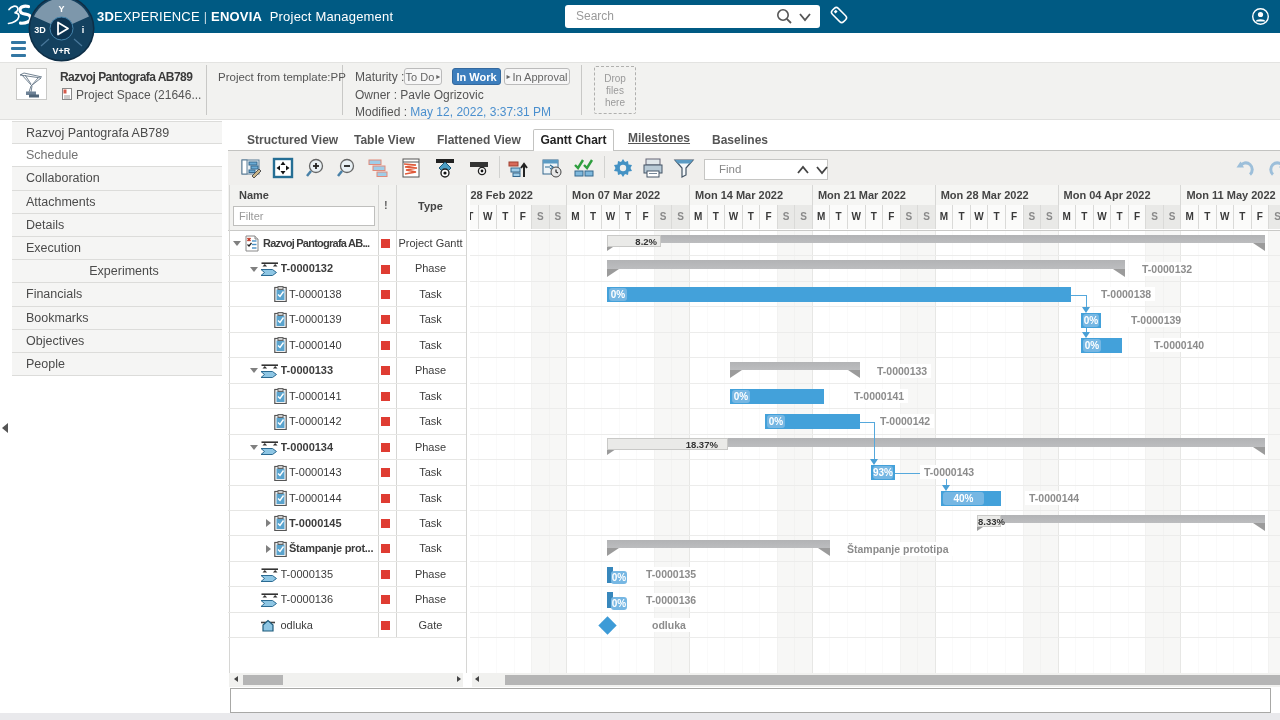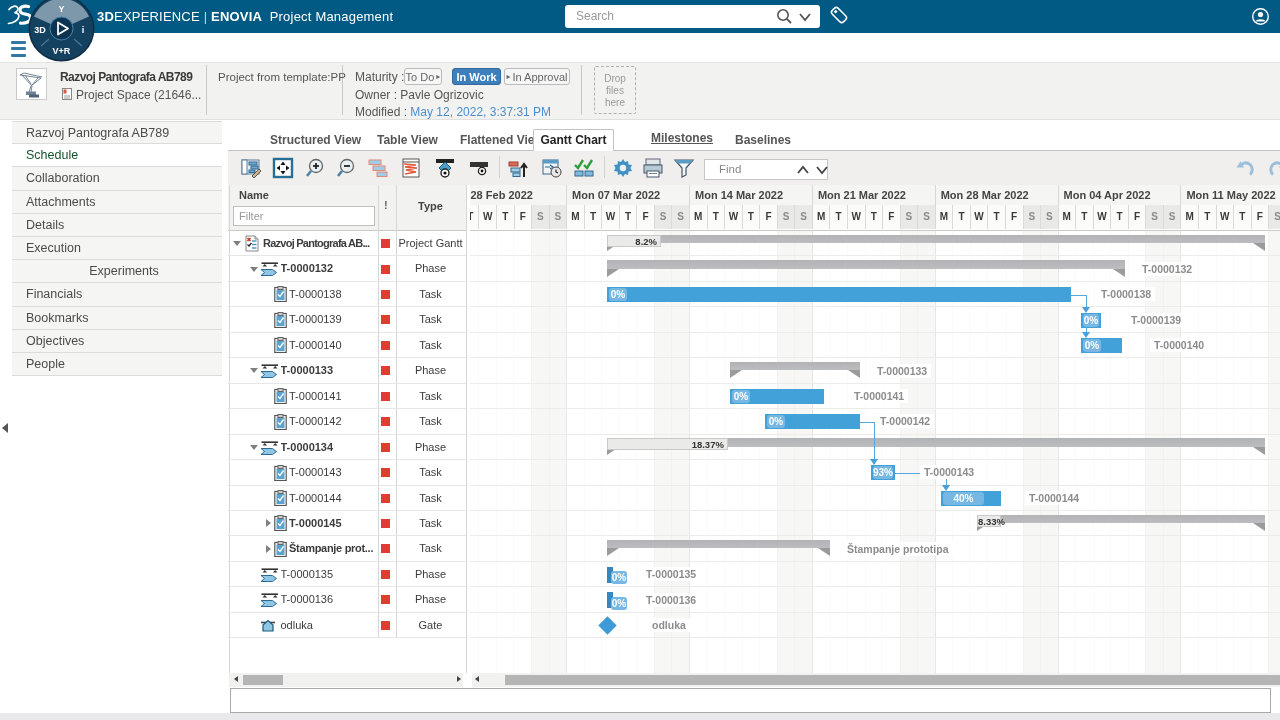--- a/index.html
+++ b/index.html
@@ -5,21 +5,21 @@
 html,body{width:1280px;height:720px;overflow:hidden;font-family:"Liberation Sans",sans-serif;background:#fff;}
 .abs{position:absolute;}
 #topbar{left:0;top:0;width:1280px;height:33px;background:#005a83;}
 .tb-txt{top:9px;color:#fff;font-size:13px;letter-spacing:.2px;}
 #hamb div{height:3px;background:#3377a3;margin-bottom:3.4px;border-radius:1px;}
 #header{left:0;top:62px;width:1280px;height:58px;background:#f2f2f0;border-top:1px solid #e3e3e1;border-bottom:1px solid #e0e0de;}
 .hdiv{top:65px;height:50px;width:1px;background:#c8c8c6;}
 .mbtn{height:17px;font-size:11px;color:#666;background:#f6f6f6;border:1px solid #bbb;border-radius:3px;display:inline-flex;align-items:center;padding:0 8px;}
 .snav{left:12px;width:210px;height:23.2px;background:#f5f5f4;border-bottom:1px solid #dcdcda;font-size:12.5px;color:#4b4b4b;line-height:22px;padding-left:14px;}
 #tabs{left:228px;top:129px;width:1052px;height:22px;border-bottom:1px solid #c3c3c1;}
-.tab{top:4px;font-size:12px;font-weight:bold;color:#555;margin-left:23px;}
+.tab{top:4px;font-size:12px;font-weight:bold;color:#555;}
 #acttab{top:0;height:22px;background:#fff;border:1px solid #c3c3c1;border-bottom:none;border-radius:2px 2px 0 0;text-align:center;font-size:12px;font-weight:bold;color:#222;line-height:21px;}
 #toolbar{left:228px;top:151px;width:1052px;height:34px;background:#f0efed;}
 .tsep{top:156px;width:1px;height:22px;background:#d2d2d0;}
 #find{left:704px;top:159px;width:124px;height:21px;background:#fff;border:1px solid #c6c6c4;font-size:11.5px;color:#888;}
 .gh{background:#f2f2f0;}
 .colline{top:185px;height:453px;width:1px;background:#d6d6d4;}
 .rowtxt{font-size:11px;color:#3c3c3c;line-height:25.45px;white-space:nowrap;}
 .redsq{width:9px;height:9px;background:#df3c32;}
 .typetxt{font-size:11px;color:#3c3c3c;text-align:center;width:69px;line-height:25.45px;}
 .arrow-v{width:0;height:0;border-left:4px solid transparent;border-right:4px solid transparent;border-top:5px solid #808080;}
@@ -105,21 +105,21 @@
 <div class="abs hdiv" style="left:581px;"></div>
 <div class="abs" style="left:218px;top:71px;font-size:11.5px;color:#555;">Project from template:PP</div>
 <div class="abs" style="left:355px;top:70px;font-size:12px;color:#555;">Maturity :</div>
 <div class="abs mbtn" style="left:404px;top:68px;width:38px;justify-content:center;padding:0;">To Do <span style="font-size:8px;margin-left:2px;">▸</span></div>
 <div class="abs" style="left:452px;top:68px;width:49px;height:17px;background:#3d7ebd;border:1px solid #34699e;border-radius:3px;color:#fff;font-size:11px;font-weight:bold;display:inline-flex;align-items:center;justify-content:center;">In Work</div>
 <div class="abs mbtn" style="left:504px;top:68px;width:66px;justify-content:center;padding:0;"><span style="font-size:8px;margin-right:2px;">▸</span> In Approval</div>
 <div class="abs" style="left:355px;top:88px;font-size:12px;color:#555;">Owner : Pavle Ogrizovic</div>
 <div class="abs" style="left:355px;top:105px;font-size:12px;color:#555;">Modified : <span style="color:#4a8fce;">May 12, 2022, 3:37:31 PM</span></div>
 <div class="abs" style="left:594px;top:66px;width:42px;height:48px;border:1px dashed #b0b0ae;border-radius:2px;color:#9a9a9a;font-size:10px;text-align:center;line-height:12px;padding-top:6px;">Drop<br>files<br>here</div>
 <div class="abs snav" style="top:121.0px;border-top:1px solid #dcdcda;">Razvoj Pantografa AB789</div>
-<div class="abs snav" style="top:144.2px;background:#fff;color:#14532d;">Schedule</div>
+<div class="abs snav" style="top:144.2px;background:#fff;color:#737373;">Schedule</div>
 <div class="abs snav" style="top:167.4px;">Collaboration</div>
 <div class="abs snav" style="top:190.6px;">Attachments</div>
 <div class="abs snav" style="top:213.8px;">Details</div>
 <div class="abs snav" style="top:237.0px;">Execution</div>
 <div class="abs snav" style="top:260.2px;text-align:center;">Experiments</div>
 <div class="abs snav" style="top:283.4px;">Financials</div>
 <div class="abs snav" style="top:306.6px;">Bookmarks</div>
 <div class="abs snav" style="top:329.8px;">Objectives</div>
 <div class="abs snav" style="top:353.0px;">People</div>
 <div class="abs" style="left:2px;top:423px;width:0;height:0;border-top:5px solid transparent;border-bottom:5px solid transparent;border-right:6px solid #555;"></div>
@@ -569,21 +569,21 @@
 <div class="abs blabel" style="left:403.0px;top:132.5px;">T-0000133</div>
 <div class="abs taskbar" style="left:260.0px;top:157.9px;width:94.0px;"></div>
 <div class="abs plabel" style="left:262.0px;top:158.9px;width:18.0px;">0%</div>
 <div class="abs blabel" style="left:380.0px;top:157.9px;">T-0000141</div>
 <div class="abs taskbar" style="left:295.0px;top:183.4px;width:95.0px;"></div>
 <div class="abs plabel" style="left:297.0px;top:184.4px;width:18.0px;">0%</div>
 <div class="abs blabel" style="left:406.0px;top:183.4px;">T-0000142</div>
 <div class="abs sumbar" style="left:137.0px;top:207.1px;width:658.0px;"></div>
 <div class="abs tri-l" style="left:137.0px;top:215.6px;"></div>
 <div class="abs tri-r" style="left:783.0px;top:215.6px;"></div>
-<div class="abs glabel" style="left:137.0px;top:207.1px;width:120.9px;padding-right:3px;">18.37%</div>
+<div class="abs glabel" style="left:137.0px;top:207.1px;width:120.9px;padding-right:9px;">18.37%</div>
 <div class="abs taskbar" style="left:401.0px;top:234.3px;width:24.0px;"></div>
 <div class="abs plabel" style="left:403.0px;top:235.3px;width:20.0px;">93%</div>
 <div class="abs blabel" style="left:450.0px;top:234.3px;">T-0000143</div>
 <div class="abs taskbar" style="left:471.0px;top:259.7px;width:60.0px;"></div>
 <div class="abs plabel" style="left:473.0px;top:260.7px;width:41px;">40%</div>
 <div class="abs blabel" style="left:555.0px;top:259.7px;">T-0000144</div>
 <div class="abs sumbar" style="left:507.0px;top:283.5px;width:288.0px;"></div>
 <div class="abs tri-l" style="left:507.0px;top:292.0px;"></div>
 <div class="abs tri-r" style="left:783.0px;top:292.0px;"></div>
 <div class="abs glabel" style="left:507.0px;top:283.5px;width:24.0px;padding-right:3px;">8.33%</div>

